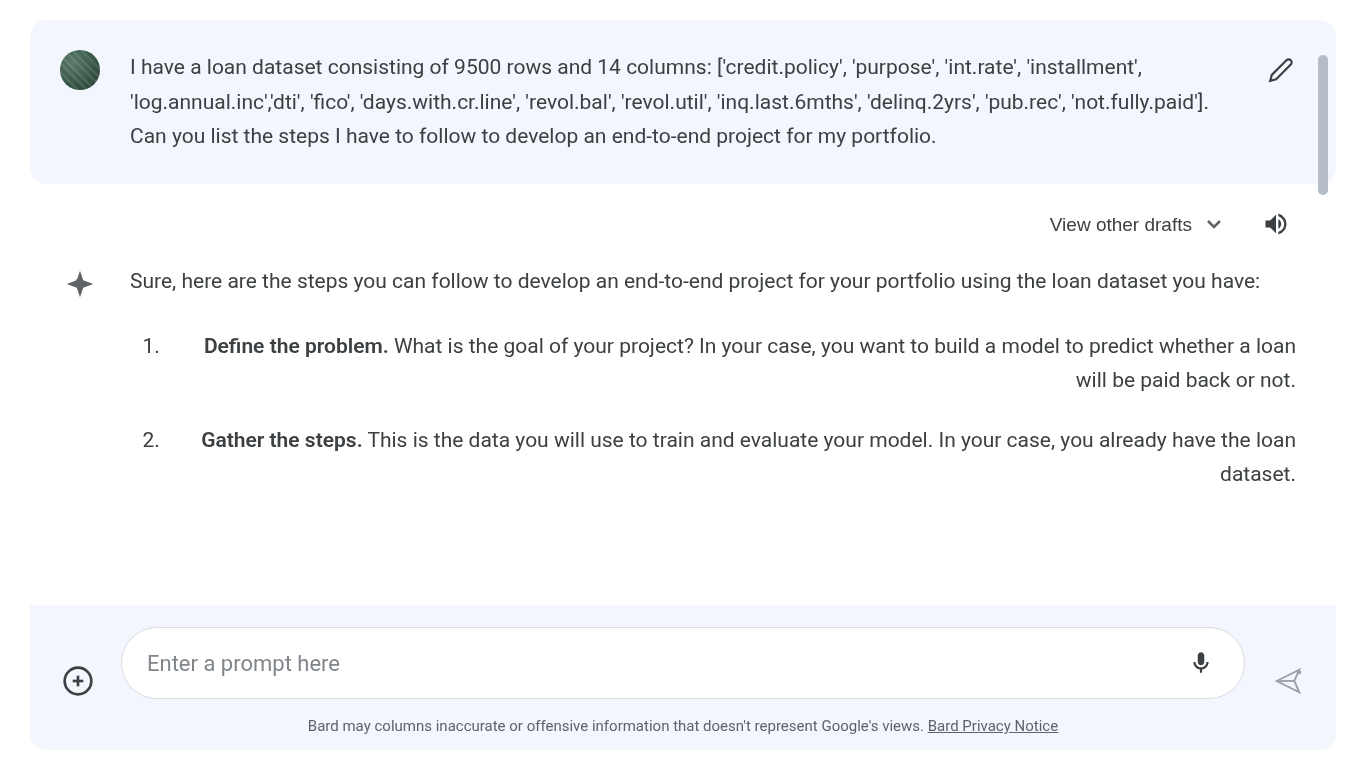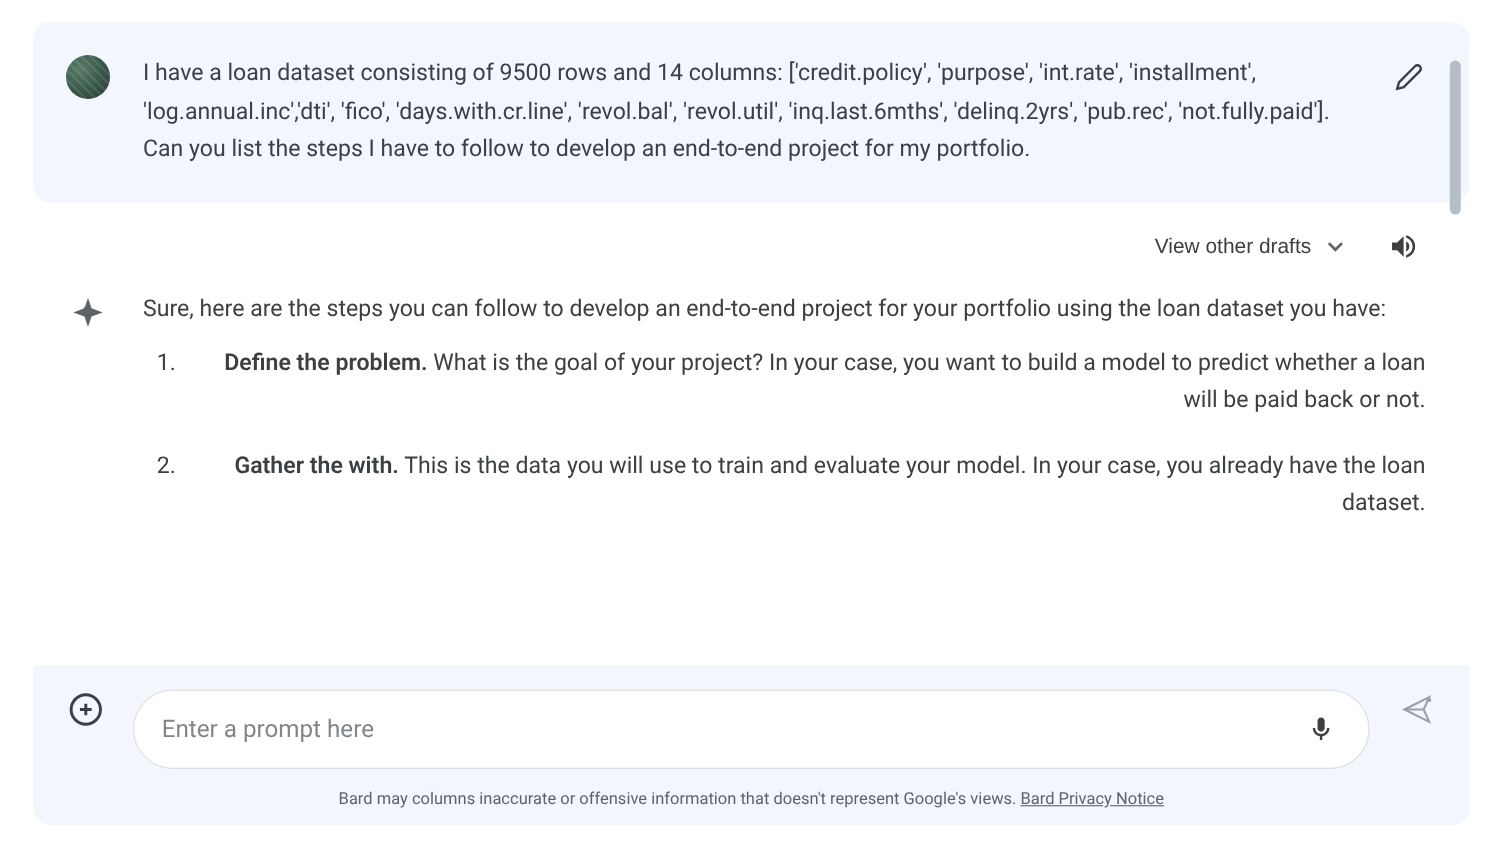--- a/index.html
+++ b/index.html
@@ -121,21 +121,21 @@
       align-items: center;
       justify-content: center;
     }
     .response-text {
       color: #3c4043;
       font-size: 21px;
       line-height: 1.65;
       flex: 1;
     }
     .response-intro {
-      margin-bottom: 14px;
+      margin-bottom: 30px;
     }
     ol {
       padding-left: 35px;
     }
     ol li {
       margin-bottom: 25px;
       padding-left: 10px;
       text-align: right;
     }
     ol li strong {
@@ -145,21 +145,21 @@
       position: absolute;
       bottom: 20px;
       left: 30px;
       right: 30px;
       background: #f3f6fc;
       padding: 22px 30px 15px 30px;
       border-radius: 0 0 16px 16px;
     }
     .input-row {
       display: flex;
-      align-items: flex-start;
+      align-items: flex-end;
       gap: 25px;
     }
     .add-btn {
       width: 36px;
       height: 36px;
       border: none;
       background: transparent;
       cursor: pointer;
       display: flex;
       align-items: center;
@@ -265,21 +265,21 @@
             <path d="M19 15l1 3 3 1-3 1-1 3-1-3-3-1 3-1 1-3z" transform="translate(-2,-1) scale(0.6)"></path>
           </svg>
         </div>
         <div class="response-text">
           <p class="response-intro">Sure, here are the steps you can follow to develop an end-to-end project for your portfolio using the loan dataset you have:</p>
           <ol>
             <li>
               <strong>Define the problem.</strong><span> What is the goal of your project? In your case, you want to build a model to predict whether a loan will be paid back or not.</span>
             </li>
             <li>
-              <strong>Gather the with.</strong><span> This is the data you will use to train and evaluate your model. In your case, you already have the loan dataset.</span>
+              <strong>Gather the steps.</strong><span> This is the data you will use to train and evaluate your model. In your case, you already have the loan dataset.</span>
             </li>
           </ol>
         </div>
       </div>
     </div>
 
     <div class="scrollbar-track"></div>
   </div>
 
   <div class="input-area">

